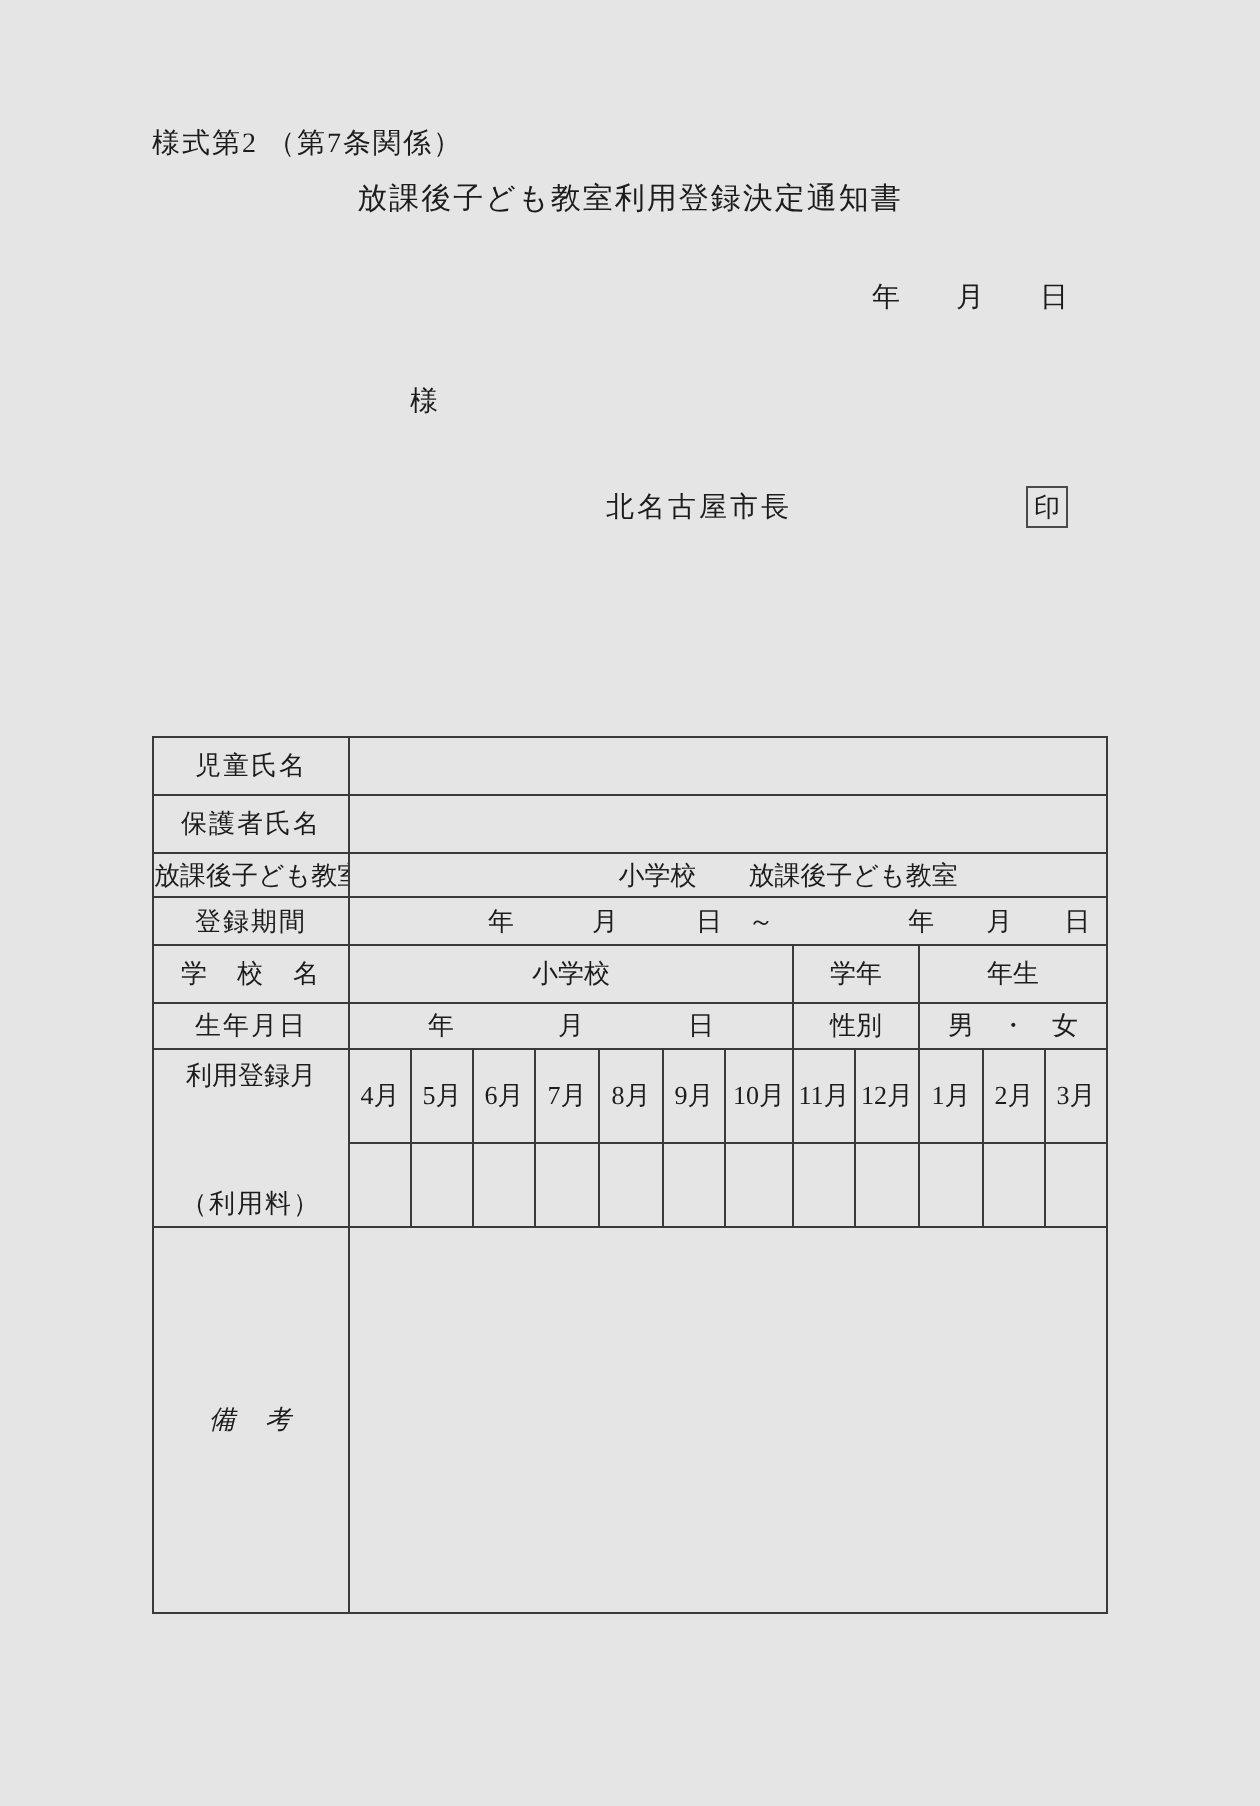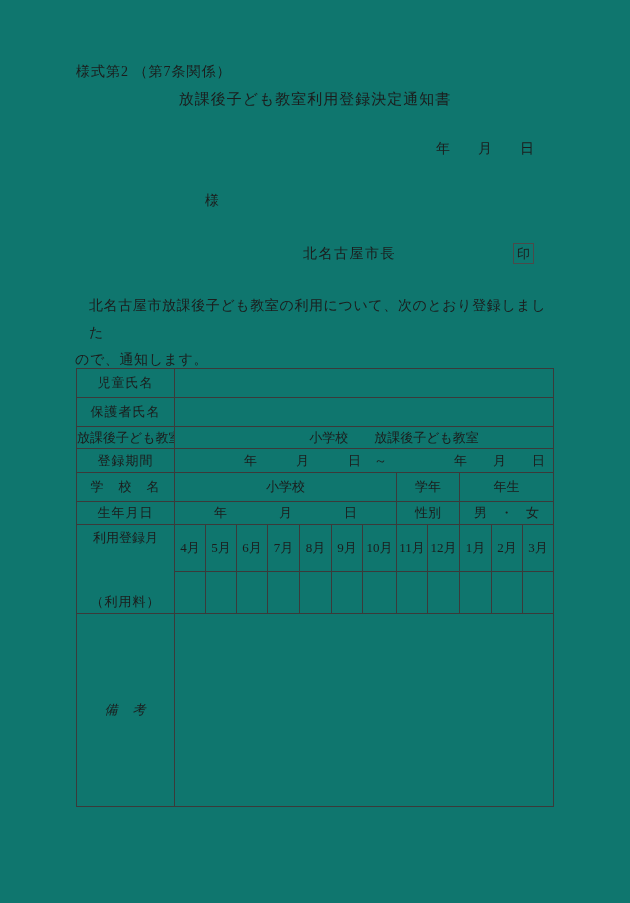--- a/index.html
+++ b/index.html
@@ -1,19 +1,19 @@
 <!DOCTYPE html>
 <html><head>
 <meta charset="utf-8">
 <style>
   html,body{margin:0;padding:0;background:#ffffff;}
   .page{
     position:relative;
     width:630px;height:903px;
-    background:#0f766e;
+    background:#e5e5e5;
     color:#1c1c1c;
     font-family:"Liberation Serif","DejaVu Serif",serif;
     overflow:hidden;
   }
   .form-number{position:absolute;left:76px;top:63px;font-size:14px;letter-spacing:1px;}
   .doc-title{position:absolute;left:0;right:0;top:90px;text-align:center;font-size:15px;letter-spacing:1px;}
   .date-line{position:absolute;top:140px;right:96px;font-size:14px;}
   .addressee{position:absolute;top:192px;left:205px;font-size:14px;}
   .sender{position:absolute;top:245px;left:303px;font-size:14px;letter-spacing:1.5px;}
   .seal-box{
@@ -59,24 +59,20 @@
   <div class="doc-title">放課後子ども教室利用登録決定通知書</div>
 
   <div class="date-line">年　　月　　日</div>
 
   <div class="addressee">様</div>
 
   <div class="sender">北名古屋市長</div>
 
   <div class="seal-box">印</div>
 
-  <div class="body-text">
-    <div class="l1">北名古屋市放課後子ども教室の利用について、次のとおり登録しました</div>
-    <div class="l2">ので、通知します。</div>
-  </div>
 
   <table class="reg">
     <colgroup>
       <col style="width:98px">
       <col style="width:31px">
         <col style="width:31px">
         <col style="width:31px">
       <col style="width:32px">
         <col style="width:32px">
         <col style="width:31px">

